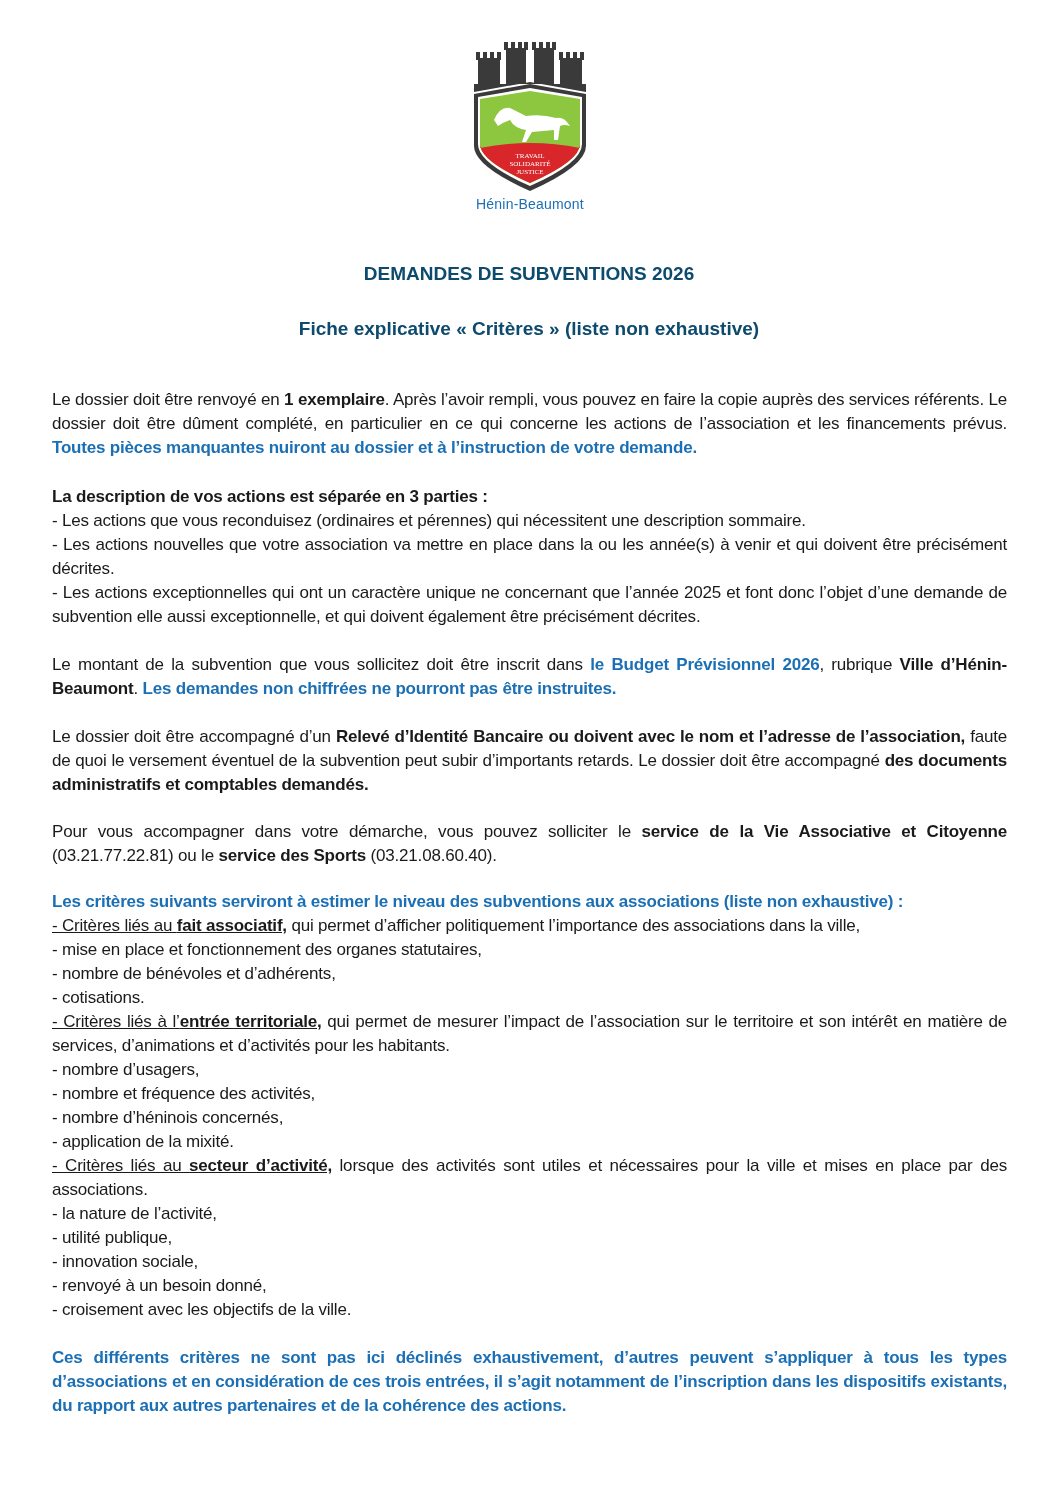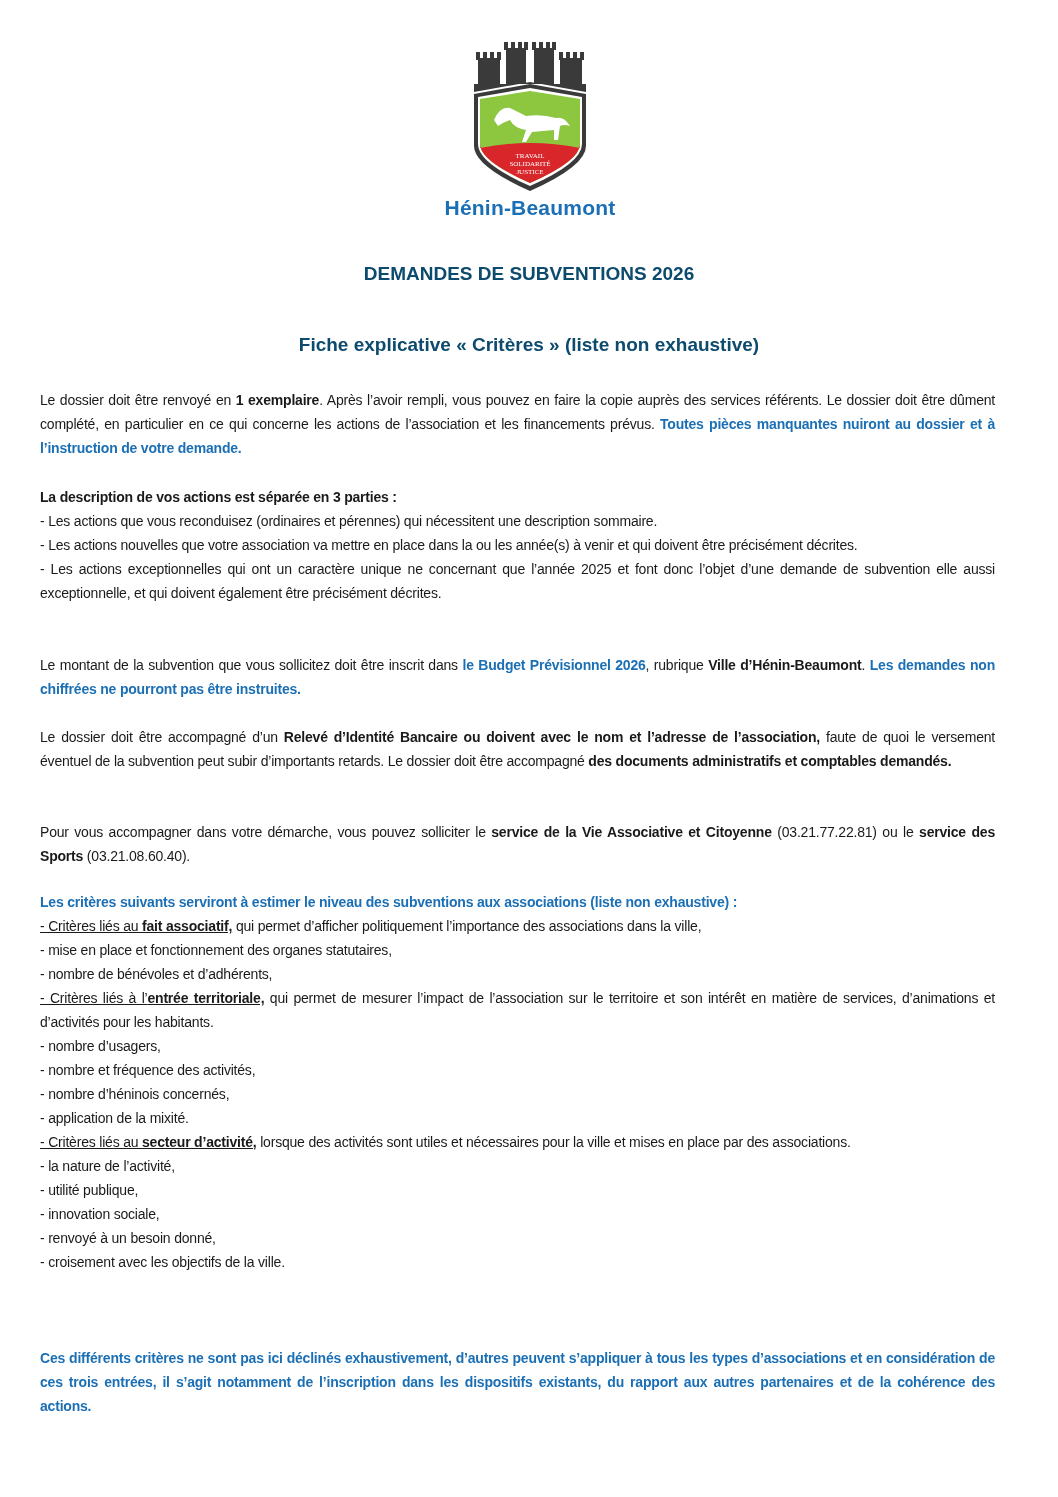--- a/index.html
+++ b/index.html
@@ -4,30 +4,30 @@
 <style>
   html, body { margin: 0; padding: 0; background: #ffffff; }
   body {
     width: 1058px; height: 1497px; position: relative; overflow: hidden;
     font-family: "Liberation Sans", sans-serif; color: #1a1a1a;
   }
   .logo-wrap { position: absolute; left: 430px; top: 36px; width: 200px; height: 190px; }
   .logo-svg { position: absolute; left: 40px; top: 0; }
   .logo-caption {
     position: absolute; left: 0; top: 160px; width: 200px; text-align: center;
-    color: #1b6fb5; font-weight: bold; font-size: 21px; letter-spacing: 0.2px;
+    color: #1b6fb5; font-weight: normal; font-size: 14px; letter-spacing: 0.2px;
   }
   .title {
     position: absolute; left: 0; width: 1058px; text-align: center;
     color: #0c4a6e; font-weight: bold;
   }
   .t1 { top: 263px; font-size: 19px; }
-  .t2 { top: 318px; font-size: 19px; margin-top: 16px; }
+  .t2 { top: 318px; font-size: 19px; }
   .body {
-    position: absolute; left: 40px; width: 955px; font-size: 14px; line-height: 24px;
+    position: absolute; left: 52px; width: 955px; font-size: 17px; line-height: 24px;
     text-align: justify; font-family: "Liberation Sans Narrow", "Liberation Sans", sans-serif;
     letter-spacing: -0.2px;
   }
   .p { margin: 0; }
   .blue { color: #1b6fb5; font-weight: bold; }
   .b { font-weight: bold; }
   .u { text-decoration: underline; margin-top: 33px; }
   .blk { display: block; }
 </style>
 </head>
@@ -98,20 +98,21 @@
 <div class="body" style="top:820px;">
   <p class="p"><span>Pour vous accompagner dans votre démarche, vous pouvez solliciter le </span><span class="b">service de la Vie Associative et Citoyenne</span><span> (03.21.77.22.81) ou le </span><span class="b">service des Sports</span><span> (03.21.08.60.40).</span></p>
 </div>
 
 <div class="body" style="top:890px;">
   <span class="blue blk">Les critères suivants serviront à estimer le niveau des subventions aux associations (liste non exhaustive) :</span>
 
   <span class="blk"><span class="u"><span>- Critères liés au </span><span class="b">fait associatif,</span></span><span> qui permet d’afficher politiquement l’importance des associations dans la ville,</span></span>
   <span class="blk">- mise en place et fonctionnement des organes statutaires,</span>
   <span class="blk">- nombre de bénévoles et d’adhérents,</span>
+  <span class="blk">- cotisations.</span>
 
   <span class="blk"><span class="u"><span>- Critères liés à l’</span><span class="b">entrée territoriale,</span></span><span> qui permet de mesurer l’impact de l’association sur le territoire et son intérêt en matière de services, d’animations et d’activités pour les habitants.</span></span>
   <span class="blk">- nombre d’usagers,</span>
   <span class="blk">- nombre et fréquence des activités,</span>
   <span class="blk">- nombre d’héninois concernés,</span>
   <span class="blk">- application de la mixité.</span>
 
   <span class="blk"><span class="u"><span>- Critères liés au </span><span class="b">secteur d’activité,</span></span><span> lorsque des activités sont utiles et nécessaires pour la ville et mises en place par des associations.</span></span>
   <span class="blk">- la nature de l’activité,</span>
   <span class="blk">- utilité publique,</span>

